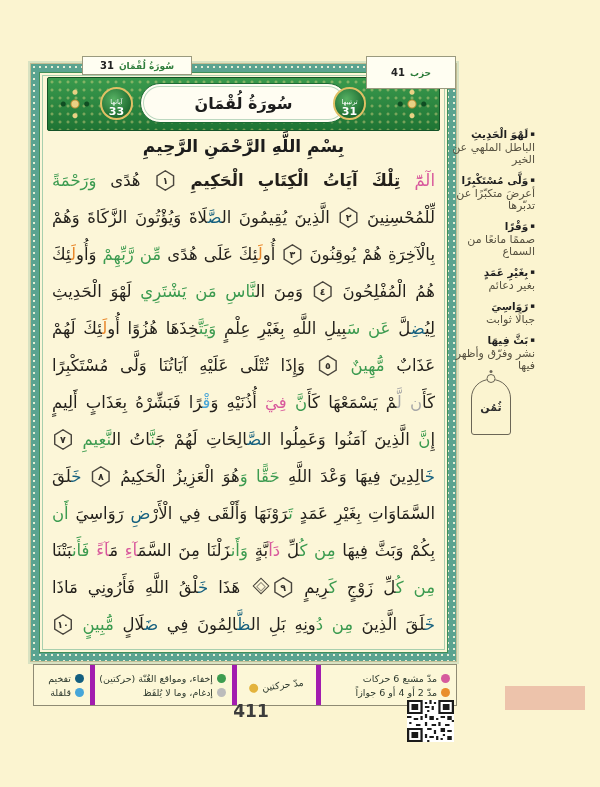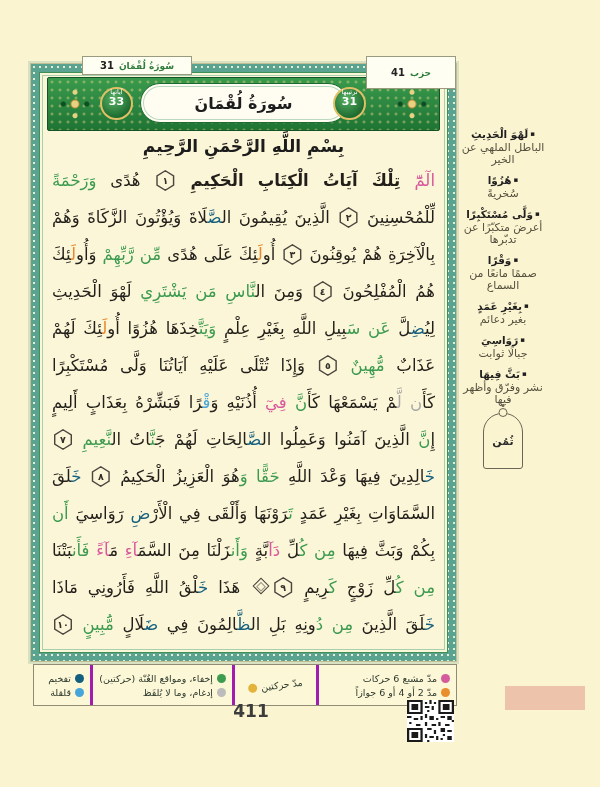--- a/index.html
+++ b/index.html
@@ -38,21 +38,21 @@
                      radial-gradient(circle at 50% 78%,#e9d184 2px,transparent 3px)}
   .fl{left:6px}.fr{right:6px}
   .cartouche{position:absolute;left:50%;top:5px;transform:translateX(-50%);width:208px;height:40px;
           background:#fffdf2;border:1.5px solid #1d6b33;border-radius:21px;display:flex;
           align-items:center;justify-content:center;
           box-shadow:inset 0 0 0 2px #fffdf2,inset 0 0 0 3px #bcd8c0;box-sizing:border-box}
   .cartouche .title{font-size:16px;font-weight:bold;color:#1d1d1d;direction:rtl}
   .medallion{position:absolute;top:9px;width:33px;height:33px;border-radius:50%;
           background:radial-gradient(circle at 40% 35%,#57b163,#1e6c31 70%);
           border:2px solid #e0c065;box-sizing:border-box;display:flex;flex-direction:column;
-          align-items:center;justify-content:flex-start;color:#fff;z-index:2}
+          align-items:center;justify-content:flex-end;color:#fff;z-index:2}
   .medallion .mlabel{font-size:6.5px;line-height:7px}
   .medallion .mnum{font-size:11px;font-weight:bold;line-height:12px}
   .med-ayat{left:52px}.med-tartib{right:73px}
 
   
   .bismillah{height:31px;line-height:31px;text-align:center;font-size:17px;font-weight:bold;
           color:#1c1c1c;direction:rtl}
   .quran{direction:rtl;padding:0 6px}
   .qline{height:37px;line-height:37px;font-size:16.5px;color:#221f1a;text-align:justify;
           text-align-last:justify;overflow:hidden}
@@ -61,38 +61,38 @@
           position:relative;margin:0 1px}
   .vmark i{position:absolute;left:1.6px;top:1.6px;right:1.6px;bottom:1.6px;background:#fcf6d8;
           clip-path:polygon(50% 0,95% 26%,95% 74%,50% 100%,5% 74%,5% 26%);font-style:normal;
           font-size:9.5px;font-weight:bold;color:#33302a;display:flex;align-items:center;
           justify-content:center}
   .hizb{display:inline-block;width:10px;height:10px;border:1.6px solid #454138;
           transform:rotate(45deg);margin:0 5px;vertical-align:1px;position:relative}
   .hizb::after{content:"";position:absolute;inset:1.5px;border:1px solid #9a9484}
 
   
-  .margin-col{position:absolute;left:459px;top:127px;width:88px;direction:rtl;text-align:center}
+  .margin-col{position:absolute;left:447px;top:127px;width:88px;direction:rtl;}
   .mnote{margin-bottom:7px}
   .mword{font-size:10.5px;font-weight:bold;color:#1f1f1f;line-height:14px}
   .mbullet{font-size:7px;vertical-align:2px;margin-left:2px}
   .mdef{font-size:11px;color:#55503f;line-height:12px;margin-top:1px}
   .thumn{width:38px;height:54px;margin:4px auto 8px;border:1.2px solid #6b6656;
          border-radius:19px 19px 3px 3px;position:relative;display:flex;align-items:center;
          justify-content:center;font-size:11px;font-weight:bold;color:#2b2b2b}
   .thumn::before{content:"";position:absolute;top:-6px;left:50%;transform:translateX(-50%);
          width:7px;height:7px;border:1.2px solid #6b6656;border-radius:50%;background:#fbf4d0}
   .thumn::after{content:"";position:absolute;top:-10px;left:50%;transform:translateX(-50%);
          width:3px;height:3px;background:#6b6656;border-radius:50%}
 
   
   .legend{position:absolute;left:33px;top:664px;width:424px;height:42px;border:1px solid #8f8b74;
           direction:rtl;display:flex;box-sizing:border-box;background:rgba(255,252,230,.35)}
   .lgroup{display:flex;flex-direction:column;justify-content:center;gap:3px;padding:2px 6px;
-          box-sizing:border-box;border-left:3px solid #a21caf}
+          box-sizing:border-box;border-left:5px solid #a21caf}
   .lgroup:last-child{border-left:none}
   .lg1{width:140px}.lg2{width:84px;align-items:center}.lg3{width:142px}.lg4{flex:1}
   .litem{display:flex;align-items:center;gap:4px;font-size:9.5px;color:#2e3a2e;white-space:nowrap}
   .ldot{width:9px;height:9px;border-radius:50%;flex:0 0 auto}
   .litem.tilt{transform:rotate(-7deg)}
 
   
   .pagenum{position:absolute;left:214px;top:701px;width:74px;text-align:center;font-size:17px;
           font-weight:bold;color:#3c3c3c}
   .qr{position:absolute;left:407px;top:700px;width:47px;height:42px}
@@ -149,24 +149,20 @@
           <div class="qline"><span style="color: rgb(21, 96, 127);">خَ</span><span style="color: rgb(34, 31, 26);">لَقَ الَّذِينَ </span><span style="color: rgb(60, 155, 80);">مِن دُ</span><span style="color: rgb(34, 31, 26);">ونِهِ بَلِ ال</span><span style="color: rgb(21, 96, 127);">ظَّ</span><span style="color: rgb(34, 31, 26);">الِمُونَ فِي </span><span style="color: rgb(21, 96, 127);">ضَ</span><span style="color: rgb(34, 31, 26);">لَالٍ </span><span style="color: rgb(60, 155, 80);">مُّبِينٍ </span><span class="vmark"><i>١٠</i></span></div>
         </div>
 
     </div>
   </div>
 
   <div class="margin-col">
       <div class="mnote">
         <div class="mword"><span class="mbullet">▪</span>لَهْوَ الْحَدِيثِ</div>
         <div class="mdef">الباطل الملهي عن الخير</div>
-      </div>
-      <div class="mnote">
-        <div class="mword"><span class="mbullet">▪</span>هُزُوًا</div>
-        <div class="mdef">سُخريةً</div>
       </div>
       <div class="mnote">
         <div class="mword"><span class="mbullet">▪</span>وَلَّى مُسْتَكْبِرًا</div>
         <div class="mdef">أعرضَ متكبّرًا عن تدبّرها</div>
       </div>
       <div class="mnote">
         <div class="mword"><span class="mbullet">▪</span>وَقْرًا</div>
         <div class="mdef">صممًا مانعًا من السماع</div>
       </div>
       <div class="mnote">

